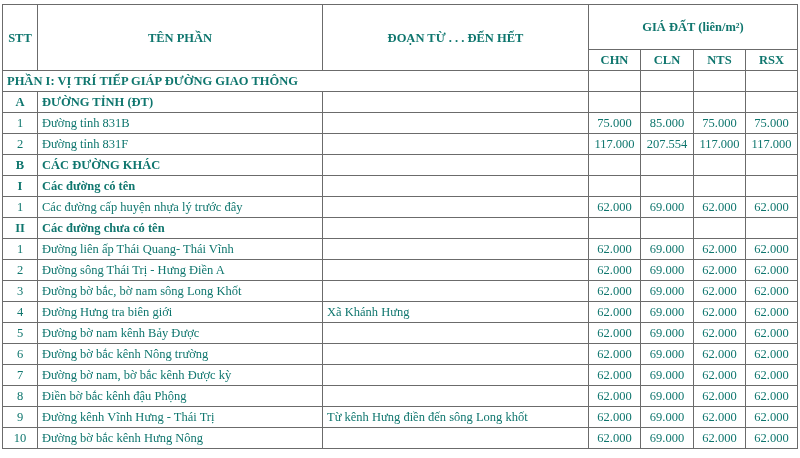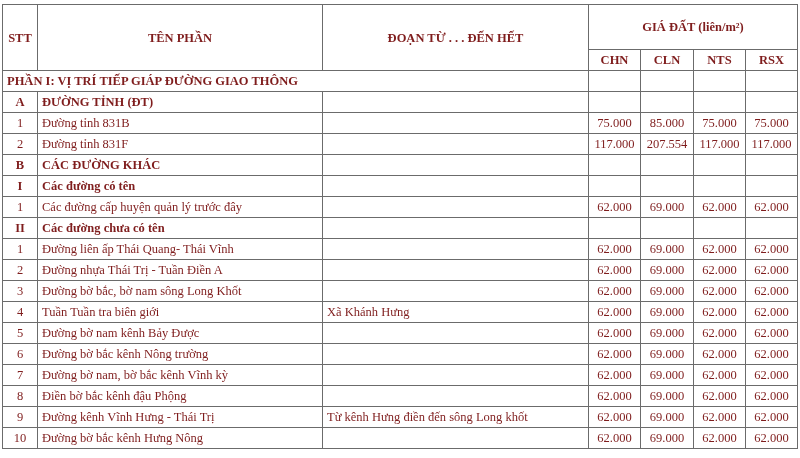--- a/index.html
+++ b/index.html
@@ -1,18 +1,18 @@
 <!DOCTYPE html>
 <html><head>
 <meta charset="utf-8">
 <style>
   html, body { margin:0; padding:0; background:#ffffff; }
   body { width:800px; height:458px; overflow:hidden; position:relative; }
   .wrap { position:absolute; left:2px; top:4px; }
-  table { border-collapse:collapse; table-layout:fixed; font-family:"Liberation Serif", "DejaVu Serif", serif; font-size:12.5px; color:#7f1d1d; }
+  table { border-collapse:collapse; table-layout:fixed; font-family:"Liberation Serif", "DejaVu Serif", serif; font-size:12.5px; color:#0f766e; }
   td, th { border:1px solid #6b6b6b; padding:0 4px; height:20px; line-height:20px; white-space:nowrap; overflow:hidden; }
   th { font-weight:bold; text-align:center; }
   .c { text-align:center; }
   .b { font-weight:bold;margin-top:8px; }
   .num { text-align:center; }
   .hdr-main { height:44px; }
   .hdr-sub { height:20px; }
 </style>
 </head>
 <body>
@@ -90,21 +90,21 @@
           <td class="c b">I</td>
           <td class="b">Các đường có tên</td>
           <td></td>
           <td class="num"></td>
           <td class="num"></td>
           <td class="num"></td>
           <td class="num"></td>
         </tr>
         <tr>
           <td class="c">1</td>
-          <td>Các đường cấp huyện quản lý trước đây</td>
+          <td>Các đường cấp huyện nhựa lý trước đây</td>
           <td></td>
           <td class="num">62.000</td>
           <td class="num">69.000</td>
           <td class="num">62.000</td>
           <td class="num">62.000</td>
         </tr>
         <tr>
           <td class="c b">II</td>
           <td class="b">Các đường chưa có tên</td>
           <td></td>
@@ -117,39 +117,39 @@
           <td class="c">1</td>
           <td>Đường liên ấp Thái Quang- Thái Vĩnh</td>
           <td></td>
           <td class="num">62.000</td>
           <td class="num">69.000</td>
           <td class="num">62.000</td>
           <td class="num">62.000</td>
         </tr>
         <tr>
           <td class="c">2</td>
-          <td>Đường nhựa Thái Trị - Tuần Điền A</td>
+          <td>Đường sông Thái Trị - Hưng Điền A</td>
           <td></td>
           <td class="num">62.000</td>
           <td class="num">69.000</td>
           <td class="num">62.000</td>
           <td class="num">62.000</td>
         </tr>
         <tr>
           <td class="c">3</td>
           <td>Đường bờ bắc, bờ nam sông Long Khốt</td>
           <td></td>
           <td class="num">62.000</td>
           <td class="num">69.000</td>
           <td class="num">62.000</td>
           <td class="num">62.000</td>
         </tr>
         <tr>
           <td class="c">4</td>
-          <td>Tuần Tuần tra biên giới</td>
+          <td>Đường Hưng tra biên giới</td>
           <td>Xã Khánh Hưng</td>
           <td class="num">62.000</td>
           <td class="num">69.000</td>
           <td class="num">62.000</td>
           <td class="num">62.000</td>
         </tr>
         <tr>
           <td class="c">5</td>
           <td>Đường bờ nam kênh Bảy Được</td>
           <td></td>
@@ -162,21 +162,21 @@
           <td class="c">6</td>
           <td>Đường bờ bắc kênh Nông trường</td>
           <td></td>
           <td class="num">62.000</td>
           <td class="num">69.000</td>
           <td class="num">62.000</td>
           <td class="num">62.000</td>
         </tr>
         <tr>
           <td class="c">7</td>
-          <td>Đường bờ nam, bờ bắc kênh Vĩnh kỳ</td>
+          <td>Đường bờ nam, bờ bắc kênh Được kỳ</td>
           <td></td>
           <td class="num">62.000</td>
           <td class="num">69.000</td>
           <td class="num">62.000</td>
           <td class="num">62.000</td>
         </tr>
         <tr>
           <td class="c">8</td>
           <td>Điền bờ bắc kênh đậu Phộng</td>
           <td></td>

